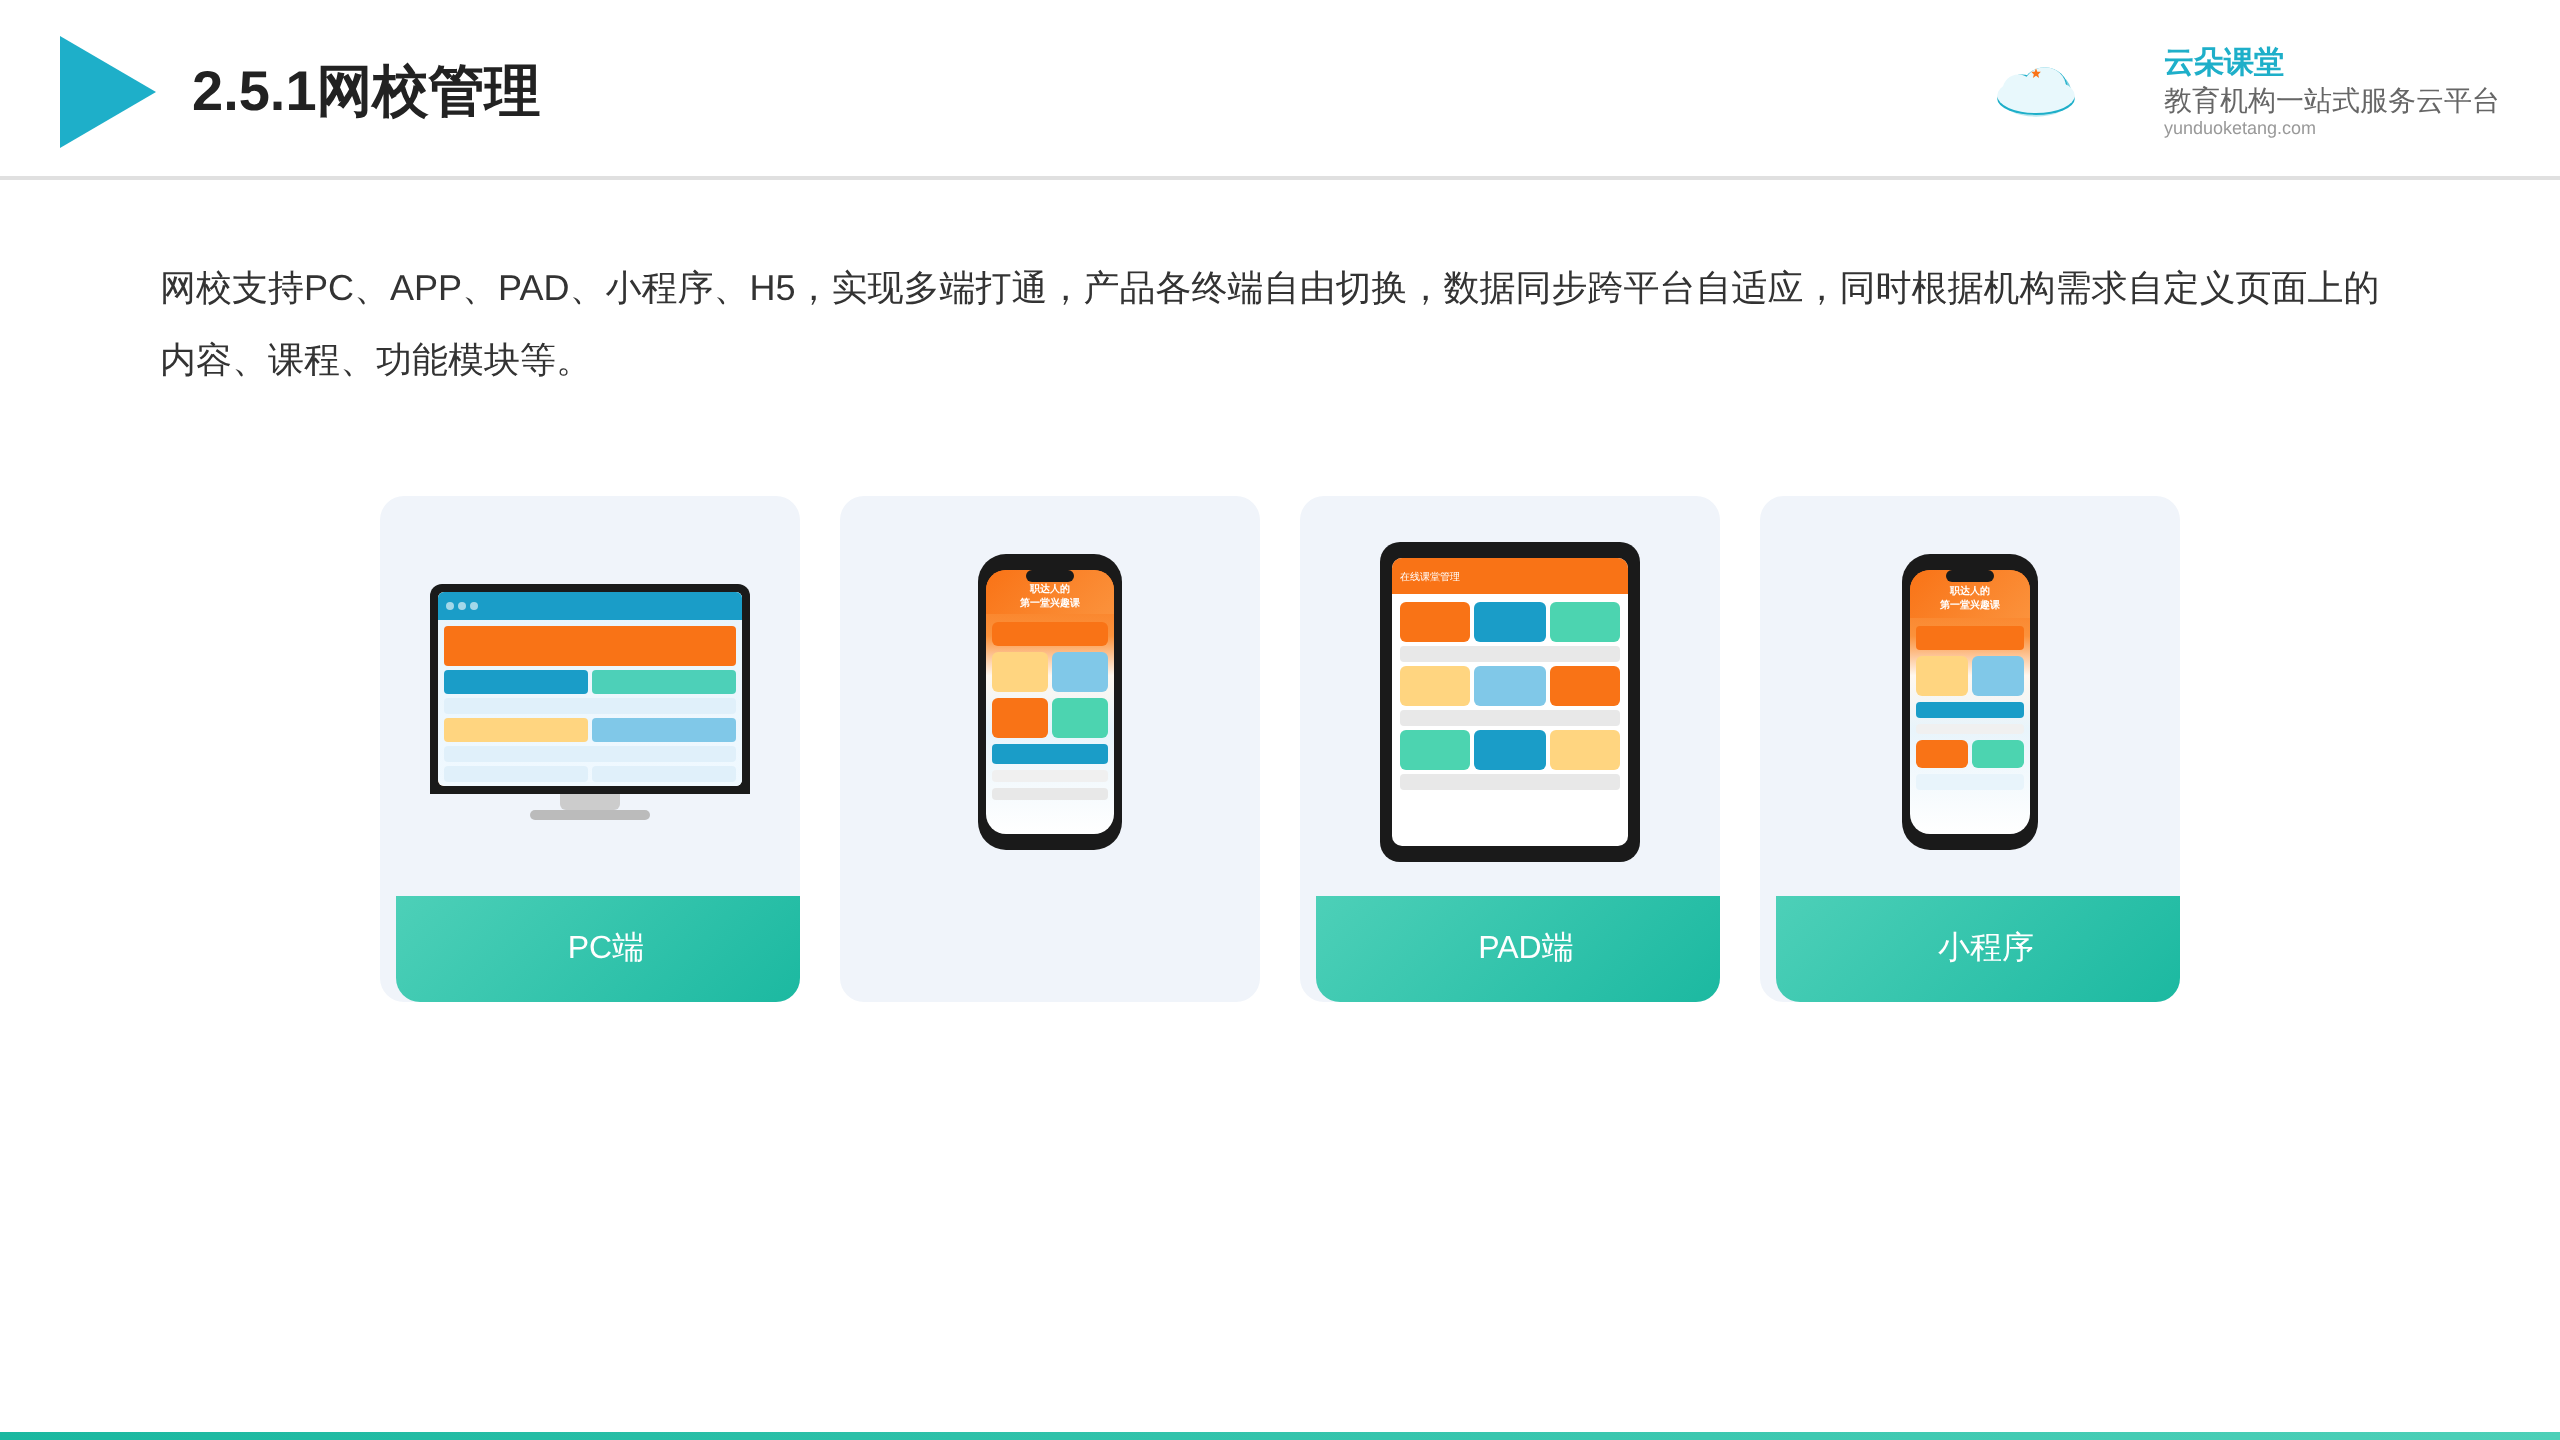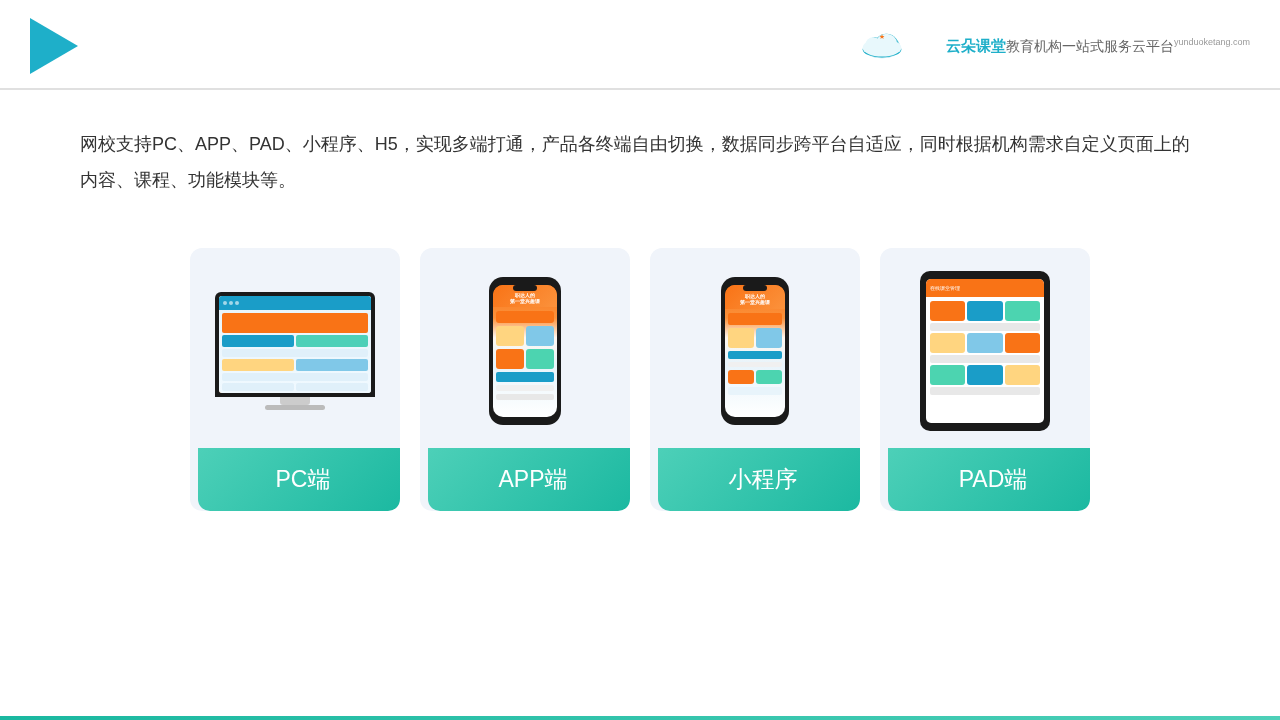--- a/index.html
+++ b/index.html
@@ -46,20 +46,21 @@
       display: flex;
       align-items: center;
       gap: 6px;
     }
     .cloud-icon {
       width: 44px;
       height: 32px;
     }
     .brand-text {
       display: flex;
+      flex-direction: column;
       align-items: flex-start;
       margin-left: 36px;
     }
     .brand-name {
       font-size: 15px;
       color: #1eafc9;
       font-weight: 600;
       line-height: 1.2;
     }
     .brand-sub {
@@ -279,21 +280,21 @@
     .tablet-block.g { background: #4cd4b0; }
     .tablet-block.y { background: #ffd580; }
     .tablet-wide { grid-column: span 3; height: 8px; background: #e8e8e8; border-radius: 2px; }
 
     
     .card-label {
       width: 100%;
       background: linear-gradient(135deg, #4dd0b8, #1ab8a0);
       color: white;
       text-align: center;
-      font-size: 23px;
+      font-size: 16px;
       font-weight: 500;
       padding: 16px 0;
       border-radius: 0 0 12px 12px;
       margin-left: 16px;
     }
 
     
     .bottom-line {
       position: absolute;
       bottom: 0;
@@ -302,20 +303,21 @@
       height: 4px;
       background: linear-gradient(to right, #1ab8a0, #4dd0b8);
     }
   </style>
 </head>
 <body>
 
 <div class="header">
   <div class="header-left">
     <div class="logo-triangle"></div>
+    <h1 class="page-title">2.5.1网校管理</h1>
   </div>
   <div class="header-right">
     <div class="brand-logo">
 
       <svg class="cloud-icon" viewBox="0 0 50 36" fill="none" xmlns="http://www.w3.org/2000/svg">
         <ellipse cx="25" cy="22" rx="20" ry="10" fill="#1eafc9" opacity="0.3"></ellipse>
         <ellipse cx="18" cy="20" rx="12" ry="10" fill="#1eafc9" opacity="0.5"></ellipse>
         <ellipse cx="30" cy="18" rx="15" ry="12" fill="#1eafc9" opacity="0.6"></ellipse>
         <ellipse cx="25" cy="22" rx="22" ry="9" fill="#1eafc9"></ellipse>
         <ellipse cx="17" cy="18" rx="10" ry="10" fill="#1eafc9"></ellipse>
@@ -391,21 +393,47 @@
               <div class="phone-grid-item c3"></div>
               <div class="phone-grid-item c4"></div>
             </div>
             <div class="phone-row teal"></div>
             <div class="phone-row" style="background:#f0f0f0; height:6px;"></div>
             <div class="phone-row" style="background:#e8e8e8; height:6px;"></div>
           </div>
         </div>
       </div>
     </div>
-    <div class="card-label">APP端</div>
+  </div>
+
+  <div class="card">
+    <div class="card-image-area">
+      <div class="tablet-mockup">
+        <div class="tablet-screen">
+          <div class="tablet-header-bar">
+            <div style="font-size:5px; color:white;">在线课堂管理</div>
+          </div>
+          <div class="tablet-content">
+            <div class="tablet-block o"></div>
+            <div class="tablet-block t"></div>
+            <div class="tablet-block g"></div>
+            <div class="tablet-wide"></div>
+            <div class="tablet-block y"></div>
+            <div class="tablet-block" style="background:#80c8e8;"></div>
+            <div class="tablet-block o"></div>
+            <div class="tablet-wide"></div>
+            <div class="tablet-block g"></div>
+            <div class="tablet-block t"></div>
+            <div class="tablet-block y"></div>
+            <div class="tablet-wide"></div>
+          </div>
+        </div>
+      </div>
+    </div>
+    <div class="card-label">PAD端</div>
   </div>
 
   <div class="card">
     <div class="card-image-area">
       <div class="phone-mockup" style="width:68px; height:148px;">
         <div class="phone-notch"></div>
         <div class="phone-screen">
           <div class="phone-screen-header" style="height:24px;">
             <div style="font-size:5px; color:white; font-weight:bold; text-align:center; padding-top:3px;">职达人的<br>第一堂兴趣课</div>
           </div>
@@ -422,43 +450,16 @@
               <div class="phone-grid-item c4" style="height:14px;"></div>
             </div>
             <div class="phone-row" style="background:#e8f4fb; height:8px;"></div>
           </div>
         </div>
       </div>
     </div>
     <div class="card-label">小程序</div>
   </div>
 
-  <div class="card">
-    <div class="card-image-area">
-      <div class="tablet-mockup">
-        <div class="tablet-screen">
-          <div class="tablet-header-bar">
-            <div style="font-size:5px; color:white;">在线课堂管理</div>
-          </div>
-          <div class="tablet-content">
-            <div class="tablet-block o"></div>
-            <div class="tablet-block t"></div>
-            <div class="tablet-block g"></div>
-            <div class="tablet-wide"></div>
-            <div class="tablet-block y"></div>
-            <div class="tablet-block" style="background:#80c8e8;"></div>
-            <div class="tablet-block o"></div>
-            <div class="tablet-wide"></div>
-            <div class="tablet-block g"></div>
-            <div class="tablet-block t"></div>
-            <div class="tablet-block y"></div>
-            <div class="tablet-wide"></div>
-          </div>
-        </div>
-      </div>
-    </div>
-    <div class="card-label">PAD端</div>
-  </div>
-
 
 </div>
 
 <div class="bottom-line"></div>
 
 </body></html>

